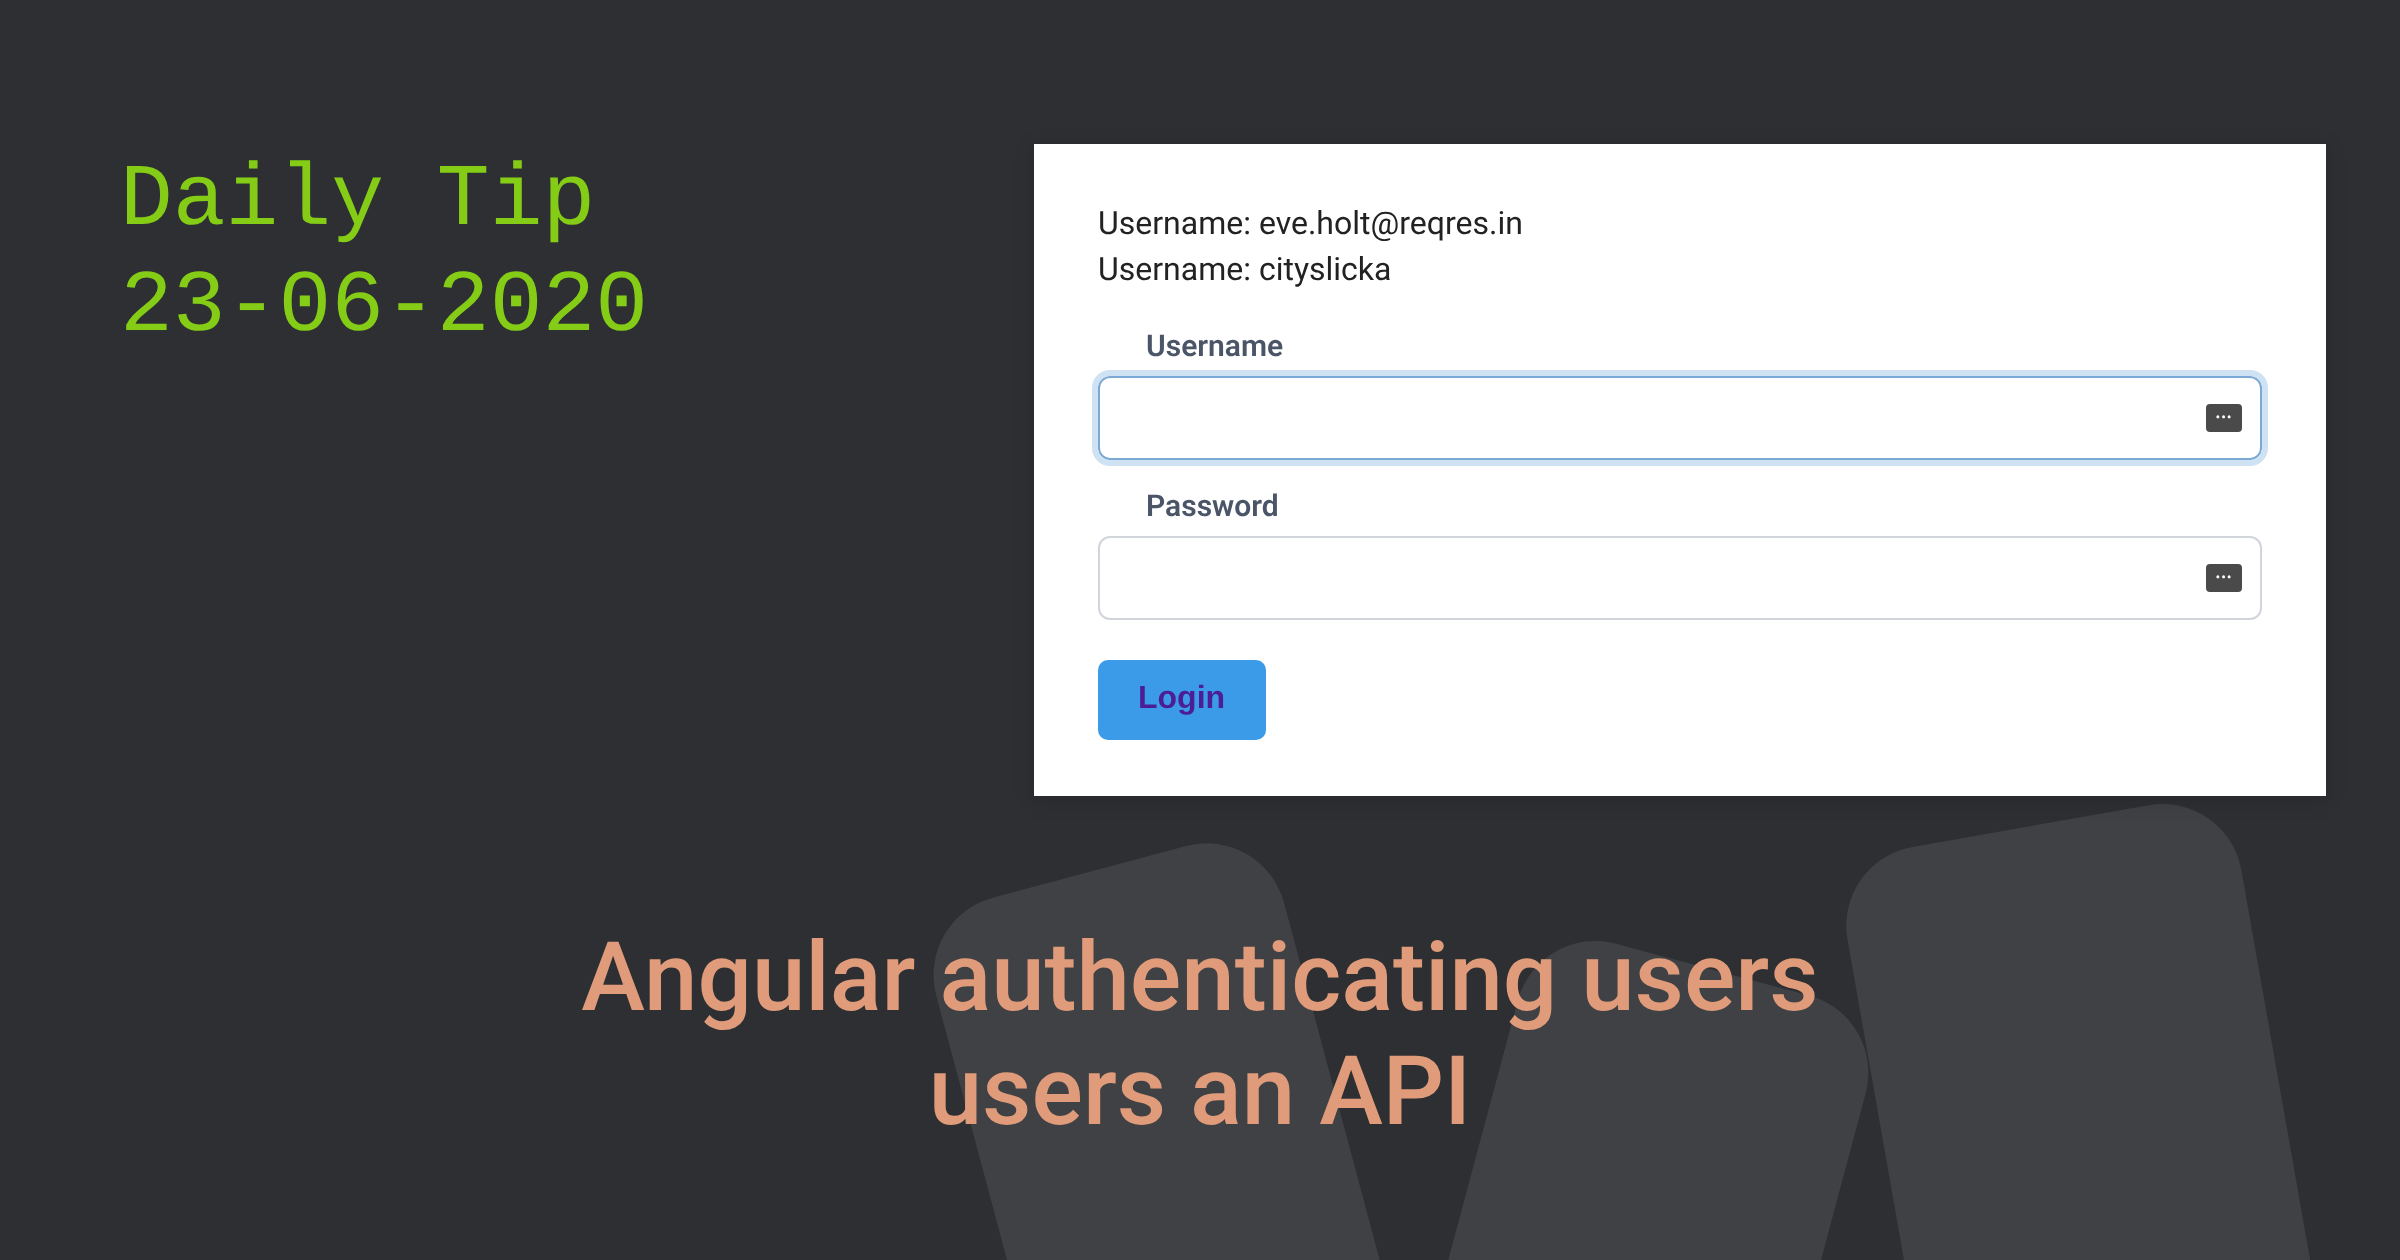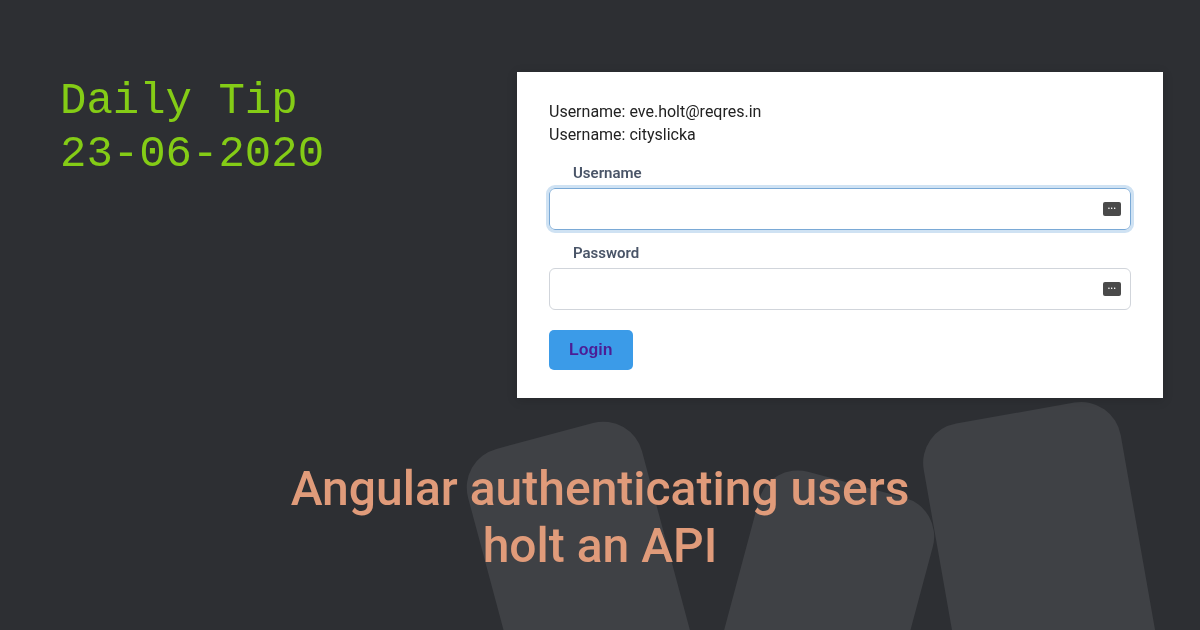--- a/index.html
+++ b/index.html
@@ -194,14 +194,14 @@
       <input type="password" class="text-input" value="" style="">
       <span class="input-badge"></span>
     </div>
   </div>
 
   <button class="login-btn">Login</button>
 </div>
 
 <div class="title">
   <div class="title-text">Angular authenticating users</div>
-  <div class="title-text">holt an API</div>
+  <div class="title-text">users an API</div>
 </div>
 
 </body></html>

